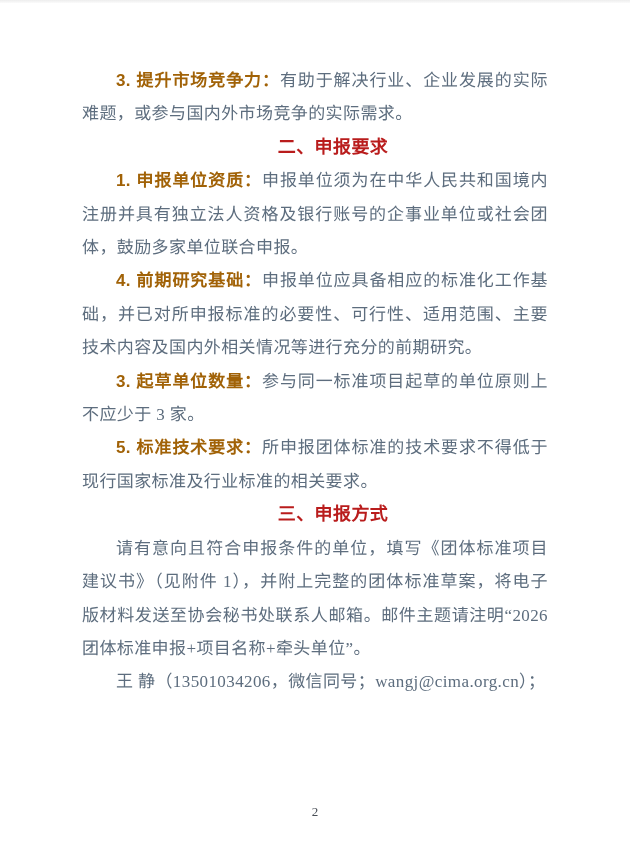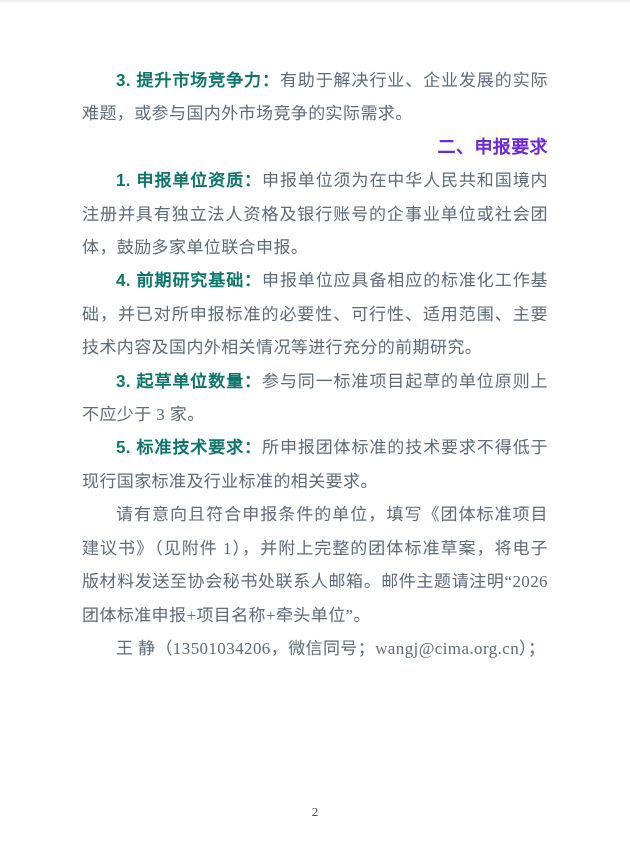--- a/index.html
+++ b/index.html
@@ -33,27 +33,27 @@
     line-height: 33.4px;
     letter-spacing: 0.4px;
     text-align: justify;
     text-indent: 2em;
     color: #5d6d7e;
   }
   .content p.heading {
     font-family: "Liberation Sans", "DejaVu Sans", sans-serif;
     font-weight: bold;
     font-size: 18px;
-    color: #6d28d9;
-    text-align: right;
+    color: #b91c1c;
+    text-align: center;
   }
   .content p .lead-label {
     font-family: "Liberation Sans", "DejaVu Sans", sans-serif;
     font-weight: bold;
-    color: #0f766e;
+    color: #a16207;
   }
   .page-number {
     position: absolute;
     left: 0;
     right: 0;
     top: 804px;
     text-align: center;
     font-size: 13px;
     color: #474d55;
     font-family: "Liberation Serif", "DejaVu Serif", serif;
@@ -64,17 +64,18 @@
 
 <div class="page">
   <div class="scan-edge"></div>
   <div class="content" id="doc-content">
       <p class="para"><span class="lead-label">3. 提升市场竞争力：</span><span>有助于解决行业、企业发展的实际难题，或参与国内外市场竞争的实际需求。</span></p>
       <p class="heading"><span>二、申报要求</span></p>
       <p class="para"><span class="lead-label">1. 申报单位资质：</span><span>申报单位须为在中华人民共和国境内注册并具有独立法人资格及银行账号的企事业单位或社会团体，鼓励多家单位联合申报。</span></p>
       <p class="para"><span class="lead-label">4. 前期研究基础：</span><span>申报单位应具备相应的标准化工作基础，并已对所申报标准的必要性、可行性、适用范围、主要技术内容及国内外相关情况等进行充分的前期研究。</span></p>
       <p class="para"><span class="lead-label">3. 起草单位数量：</span><span>参与同一标准项目起草的单位原则上不应少于 3 家。</span></p>
       <p class="para"><span class="lead-label">5. 标准技术要求：</span><span>所申报团体标准的技术要求不得低于现行国家标准及行业标准的相关要求。</span></p>
+      <p class="heading"><span>三、申报方式</span></p>
       <p class="para"><span>请有意向且符合申报条件的单位，填写《团体标准项目建议书》（见附件 1），并附上完整的团体标准草案，将电子版材料发送至协会秘书处联系人邮箱。邮件主题请注明“2026 团体标准申报+项目名称+牵头单位”。</span></p>
       <p class="para"><span>王 静（13501034206，微信同号；wangj@cima.org.cn）；</span></p>
     </div>
   <div class="page-number">2</div>
 </div>
 
 </body></html>

